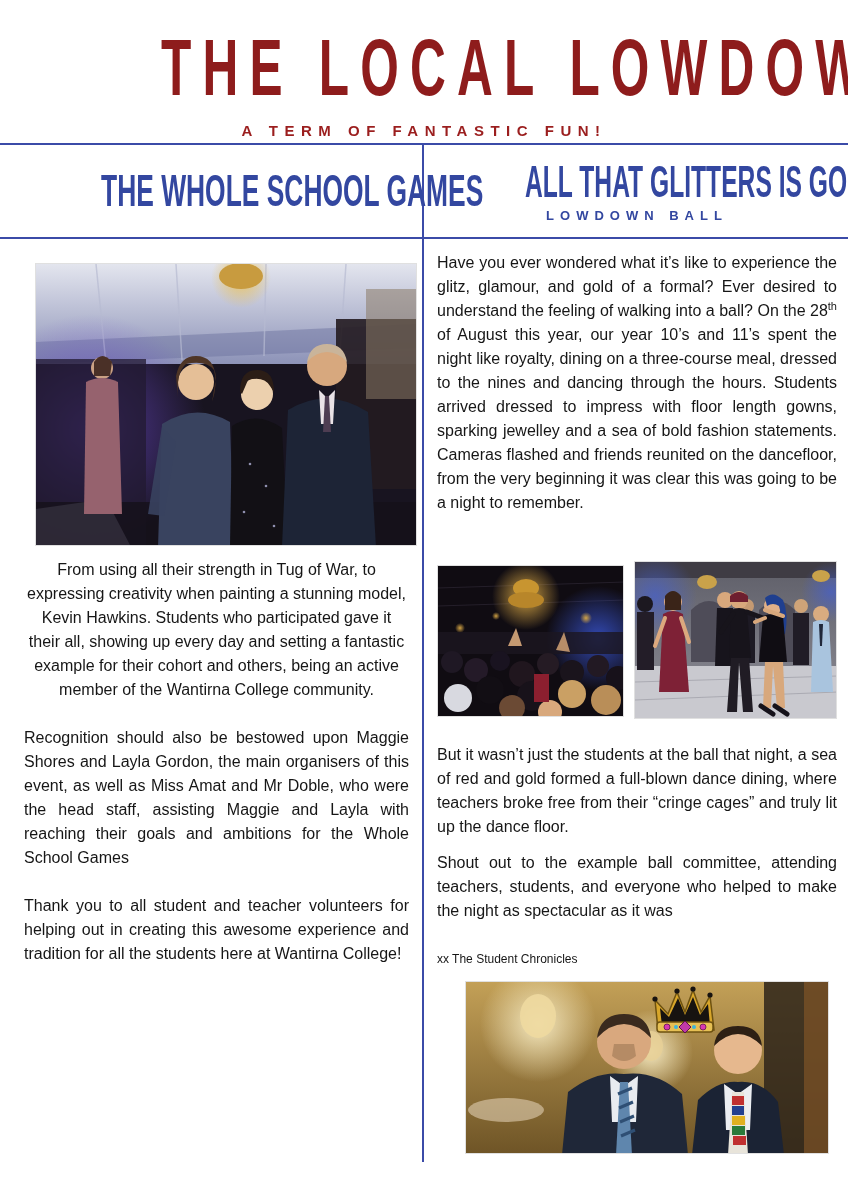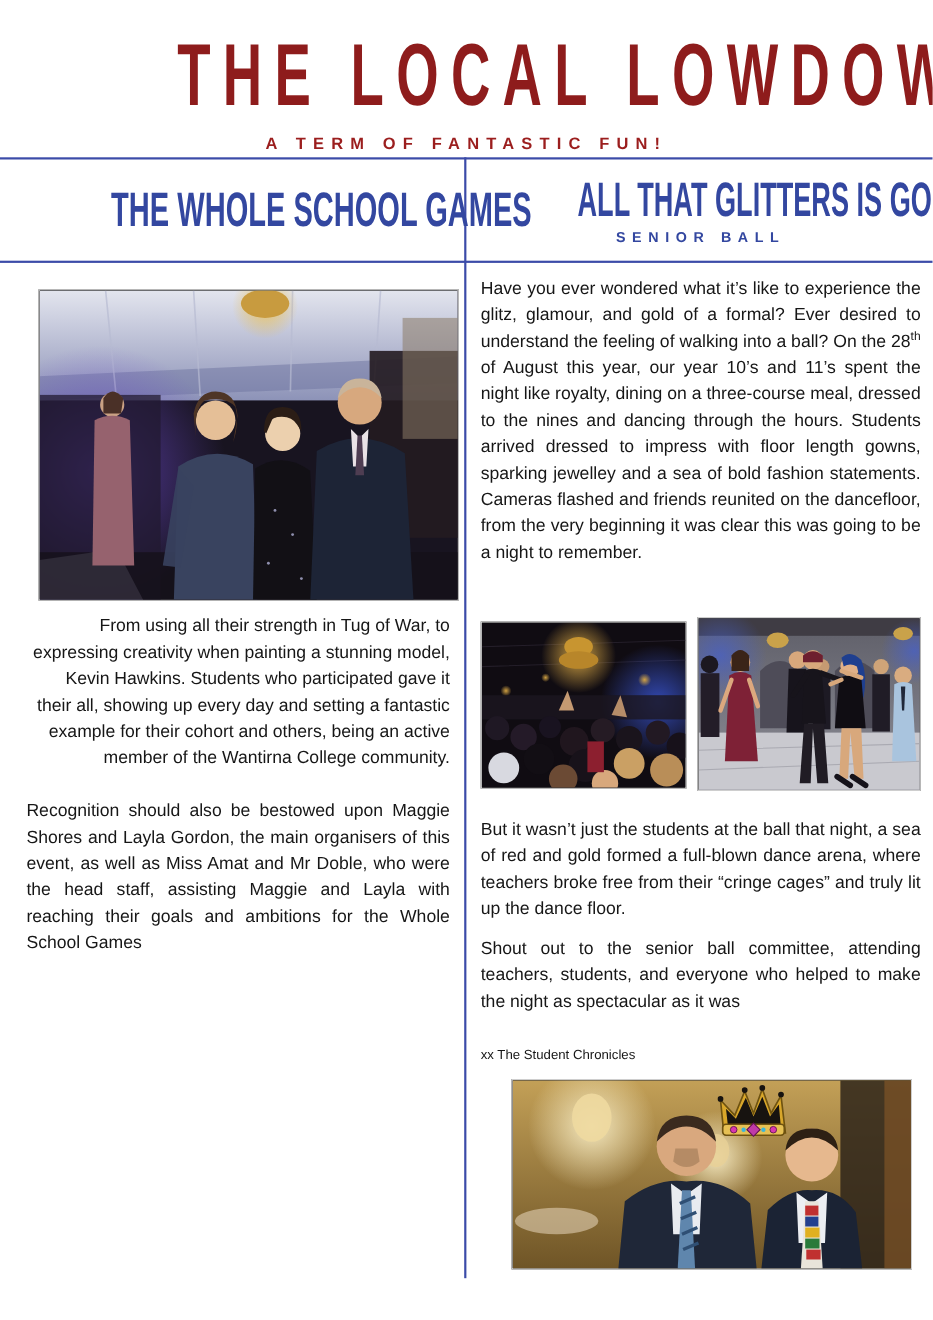--- a/index.html
+++ b/index.html
@@ -36,21 +36,21 @@
     white-space:nowrap; transform:scaleX(0.60); transform-origin:50% 50%;
   }
   .col-right .col-title { transform:scaleX(0.56); }
   .col-subtitle {
     margin-top:3px; font-size:13px; font-weight:700; color:#3347a0; letter-spacing:6px;
     text-align:center; white-space:nowrap;
   }
 
   
   p.body { font-size:16px; line-height:24px; margin:12px 0 24px 0; text-align:justify; }
-  p.body.ragged { text-align:right; }
+  p.body.ragged { text-align:center; }
   p.body.tight { margin-bottom:0; }
   .caption { font-style:italic; font-size:16px; margin:8px 0 6px 14px; color:#101010; }
   .signoff { font-size:12px; line-height:24px; margin:24px 0 10px 0; }
   sup { font-size:11px; line-height:0; }
 
   
   .photo { position:relative; overflow:hidden; border:1px solid #e0e0e0; background:#111; }
   .photo svg { display:block; }
   .photo-masterminds { width:382px; height:283px; margin:26px 0 0 11px; }
   .photo-row { display:flex; gap:10px; margin-top:46px; }
@@ -127,26 +127,27 @@
         <circle cx="291" cy="102" r="20" fill="#d7a87e"></circle>
         <path d="M271,98 Q274,80 291,80 Q308,80 311,98 Q302,88 291,88 Q280,88 271,98 Z" fill="#c9b49a"></path>
         <path d="M252,146 Q291,122 332,148 L340,283 L246,283 Z" fill="#1d2436"></path>
         <path d="M283,126 L291,134 L299,126 L297,160 L285,160 Z" fill="#e9e2e6"></path>
         <path d="M289,132 L293,132 L295,168 L287,168 Z" fill="#4e3d52"></path>
       </svg>
     </div>
 
     <p class="body ragged">From using all their strength in Tug of War, to expressing creativity when painting a stunning model, Kevin Hawkins. Students who participated gave it their all, showing up every day and setting a fantastic example for their cohort and others, being an active member of the Wantirna College community.</p>
     <p class="body">Recognition should also be bestowed upon Maggie Shores and Layla Gordon,  the main organisers of this event, as well as Miss Amat and Mr Doble, who were the head staff, assisting Maggie and Layla with reaching their goals and ambitions for the Whole School Games</p>
+    <p class="body">Thank you to all student and teacher volunteers for helping out in creating this awesome experience and tradition for all the students here at Wantirna College!</p>
   </section>
 
   <section class="col col-right">
     <div class="col-head">
       <div class="col-title">ALL THAT GLITTERS IS GOLD</div>
-      <div class="col-subtitle">SENIOR BALL</div>
+      <div class="col-subtitle">LOWDOWN BALL</div>
     </div>
 
     <p class="body" style="margin-top:14px;"><span>Have you ever wondered what it’s like to experience the glitz, glamour, and gold of a formal? Ever desired to understand the feeling of walking into a ball? On the 28</span><sup>th</sup><span> of August this year, our year 10’s and 11’s spent the night like royalty, dining on a three-course meal, dressed to the nines and dancing through the hours. Students arrived dressed to impress with floor length gowns, sparking jewelley and a sea of bold fashion statements. Cameras flashed and friends reunited on the dancefloor, from the very beginning it was clear this was going to be a night to remember.</span></p>
 
     <div class="photo-row">
 
       <div class="photo photo-crowd">
         <svg width="187" height="152" viewBox="0 0 187 152" xmlns="http://www.w3.org/2000/svg">
           <defs>
             <radialGradient id="gold2" cx="0.5" cy="0.5" r="0.5">
@@ -242,22 +243,22 @@
           <path d="M130,100 L128,146 L136,146 L138,104 L142,146 L150,146 L148,100 Z" fill="#d8a87c"></path>
           <path d="M126,144 L138,152 M140,144 L152,152" stroke="#15121a" stroke-width="5" stroke-linecap="round"></path>
 
           <circle cx="186" cy="52" r="8" fill="#d9ac80"></circle>
           <path d="M178,60 Q186,56 194,60 L198,130 L176,130 Z" fill="#a9c4de"></path>
           <path d="M184,62 L188,62 L187,84 L185,84 Z" fill="#20283a"></path>
         </svg>
       </div>
     </div>
 
-    <p class="body tight" style="margin-top:24px;">But it wasn’t just the students at the ball that night, a sea of red and gold formed a full-blown dance arena, where teachers broke free from their “cringe cages” and truly lit up the dance floor.</p>
-    <p class="body tight">Shout out to the senior ball committee, attending teachers, students, and everyone who helped to make the night as spectacular as it was</p>
+    <p class="body tight" style="margin-top:24px;">But it wasn’t just the students at the ball that night, a sea of red and gold formed a full-blown dance dining, where teachers broke free from their “cringe cages” and truly lit up the dance floor.</p>
+    <p class="body tight">Shout out to the example ball committee, attending teachers, students, and everyone who helped to make the night as spectacular as it was</p>
 
     <div class="signoff">xx The Student Chronicles</div>
 
     <div class="photo photo-crowned">
       <svg width="364" height="173" viewBox="0 0 364 173" xmlns="http://www.w3.org/2000/svg">
         <defs>
           <linearGradient id="warm" x1="0" y1="0" x2="0" y2="1">
             <stop offset="0" stop-color="#c3a057"></stop>
               <stop offset="1" stop-color="#6e5426"></stop>
           </linearGradient>

